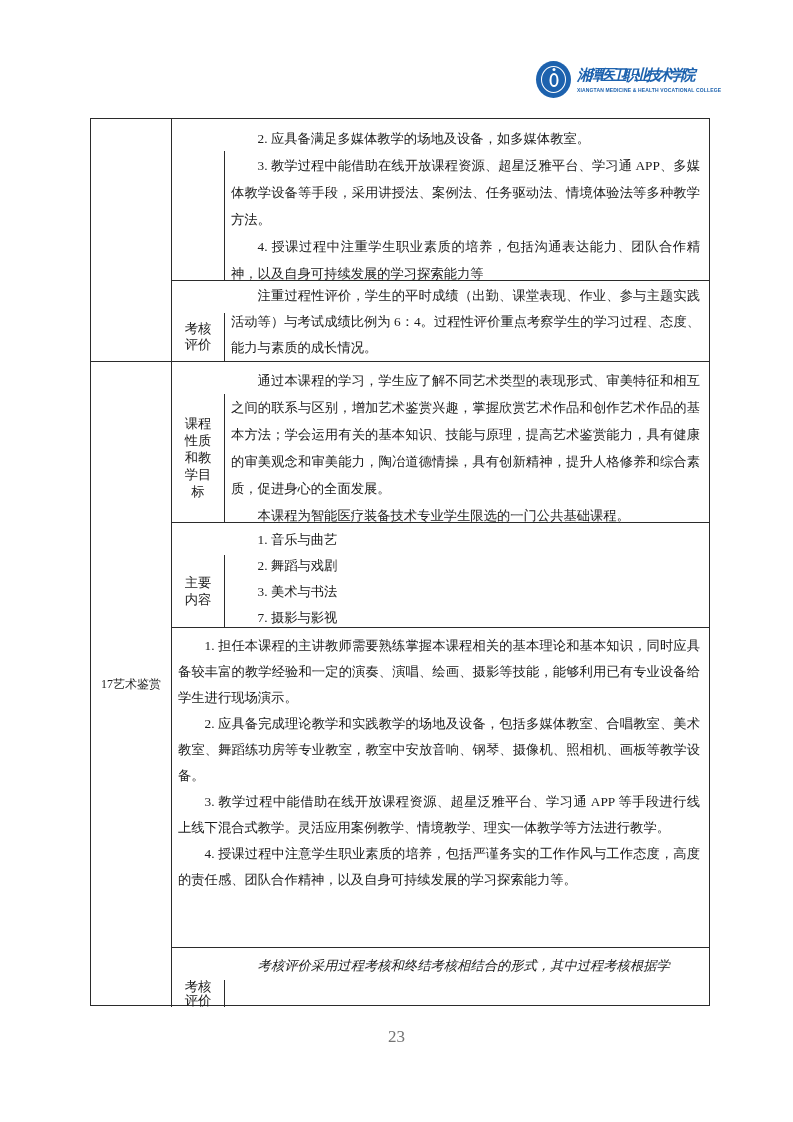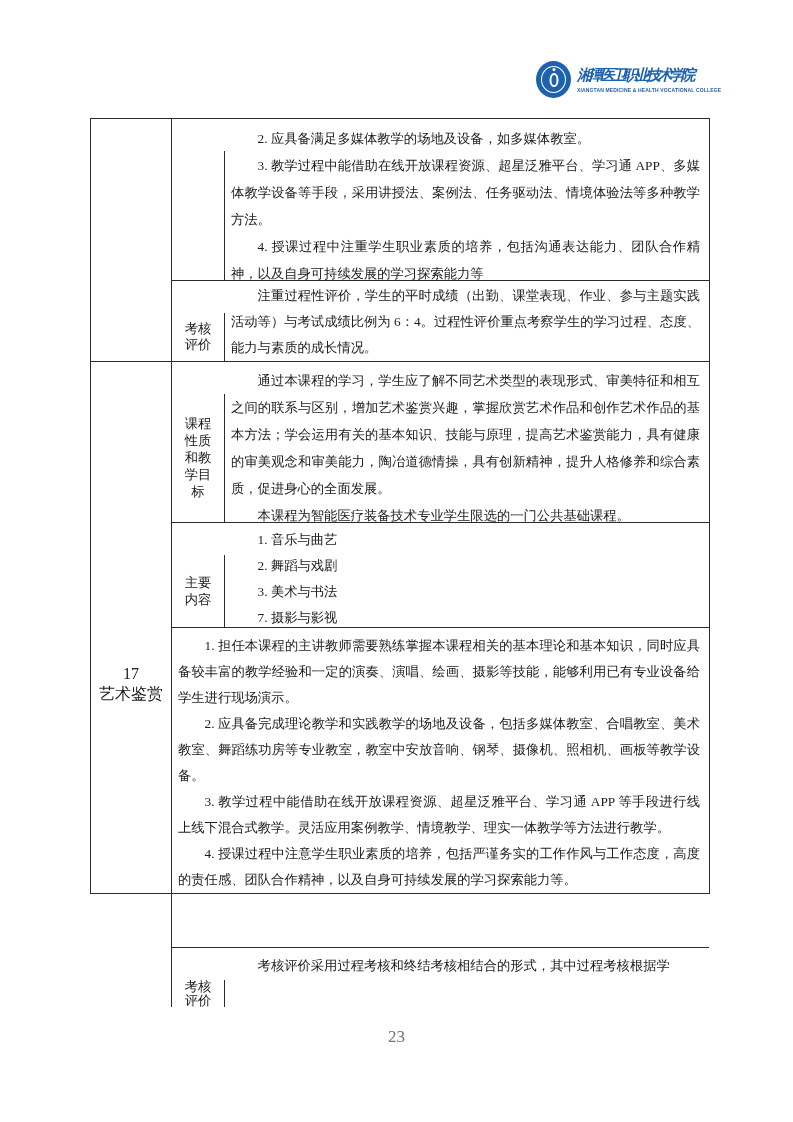--- a/index.html
+++ b/index.html
@@ -19,28 +19,28 @@
                  transform:translate(-50%,-50%); border:2px solid #ffffff; border-radius:50% 50% 46% 46%; }
   .emblem-dot { position:absolute; left:50%; top:7px; width:3px; height:3px; transform:translateX(-50%);
                 background:#ffffff; border-radius:50%; }
   .logo-text { margin-left:6px; padding-top:7px; }
   .logo-zh { color:#1d62ae; font-weight:bold; font-style:italic; font-size:15px;
              letter-spacing:-3.5px; white-space:nowrap; line-height:17px;font-family:Liberation Mono, monospace; }
   .logo-en { color:#1d62ae; font-size:5px; letter-spacing:0.15px; white-space:nowrap; margin-top:2px;
              font-family:"Liberation Sans","DejaVu Sans",sans-serif; font-weight:bold; }
 
   
-  .ctable { position:absolute; left:90px; top:118px; width:620px; height:776px;
+  .ctable { position:absolute; left:90px; top:118px; width:620px; height:888px;
             border:1.5px solid #2b2b2b; display:flex; flex-direction:column; background:#fff; }
   .group { display:flex; width:100%; }
   .g1 { height:242.5px; border-bottom:1.5px solid #2b2b2b; }
   .g2 { flex:1; }
-  .colA { width:81px; border-right:1.5px solid #2b2b2b; display:flex; flex-direction:column;
+  .colA { width:81px; border-right:1.5px solid #2b2b2b; display:flex; flex-direction:row;
           align-items:center; justify-content:center; text-align:center;
-          font-size:16px; line-height:20px; }
+          font-size:12px; line-height:20px; }
   .rows { flex:1; display:flex; flex-direction:column; min-width:0; }
   .trow { display:flex; width:100%; min-height:0; }
   .sep  { border-bottom:1.5px solid #2b2b2b; }
   .rowA { height:161.5px; }
   .rowB { flex:1; }
   .rowC { height:161.5px; }
   .rowD { height:105px; }
   .rowE { height:320px; }
   .rowF { flex:1; }
 
@@ -55,21 +55,21 @@
   .contentcell p { margin:0; text-indent:2em; text-align:justify;
                    font-size:13.3px; line-height:27px; }
   .rowA .contentcell { padding-top:6px; }
   .rowB .contentcell p { line-height:26px; }
   .rowB .contentcell { padding-top:2px; }
   .rowC .contentcell { padding-top:5px; }
   .rowD .contentcell { padding-top:4px; }
   .rowD .contentcell p { line-height:26px; }
   .rowE .contentcell { padding-top:5px; }
   .rowE .contentcell p { line-height:26px; }
-  .rowF .contentcell { padding-top:4px; }
+  .rowF .contentcell { padding-top:4px;font-style:italic; }
 
   
   .pagenum { position:absolute; left:0; right:0; top:1027px; text-align:center;
              font-size:17px; color:#737373; }
 </style>
 </head>
 <body>
 
 <div class="page">
 

